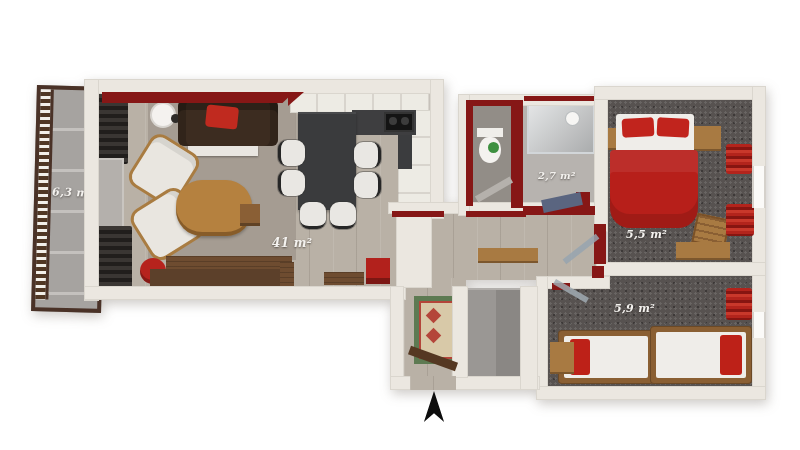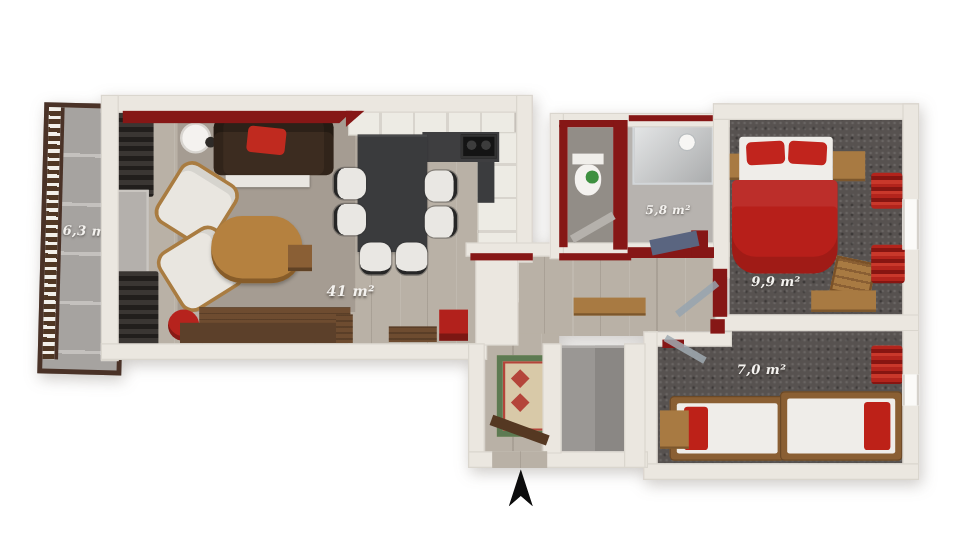--- a/index.html
+++ b/index.html
@@ -186,21 +186,21 @@
   <div class="red" style="left:466px;top:100px;width:50px;height:6px;z-index:41;"></div>
   <div class="red" style="left:511px;top:100px;width:12px;height:108px;z-index:41;"></div>
   <div class="red" style="left:524px;top:96px;width:70px;height:5px;z-index:41;"></div>
   <div class="red" style="left:523px;top:206px;width:72px;height:9px;z-index:41;"></div>
   <div class="red" style="left:576px;top:192px;width:14px;height:22px;z-index:41;"></div>
   <div class="red" style="left:594px;top:224px;width:12px;height:40px;z-index:41;"></div>
   <div class="red" style="left:592px;top:266px;width:12px;height:12px;z-index:41;"></div>
   <div class="red" style="left:552px;top:283px;width:18px;height:7px;z-index:41;"></div>
 
   <span class="area-label" style="left:272px;top:236px;font-size:12px;">41 m²</span>
-  <span class="area-label" style="left:538px;top:170px;font-size:10px;">5,8 m²</span>
-  <span class="area-label" style="left:626px;top:228px;">9,9 m²</span>
-  <span class="area-label" style="left:614px;top:302px;">7,0 m²</span>
+  <span class="area-label" style="left:538px;top:170px;font-size:10px;">2,7 m²</span>
+  <span class="area-label" style="left:626px;top:228px;">5,5 m²</span>
+  <span class="area-label" style="left:614px;top:302px;">5,9 m²</span>
 
  </div>
 
  <div style="position:absolute;left:420px;top:391px;width:28px;height:31px;background:#0d0d0d;
              clip-path:polygon(50% 0,86% 100%,50% 72%,14% 100%);z-index:70;"></div>
 </div>
 
 </body></html>

